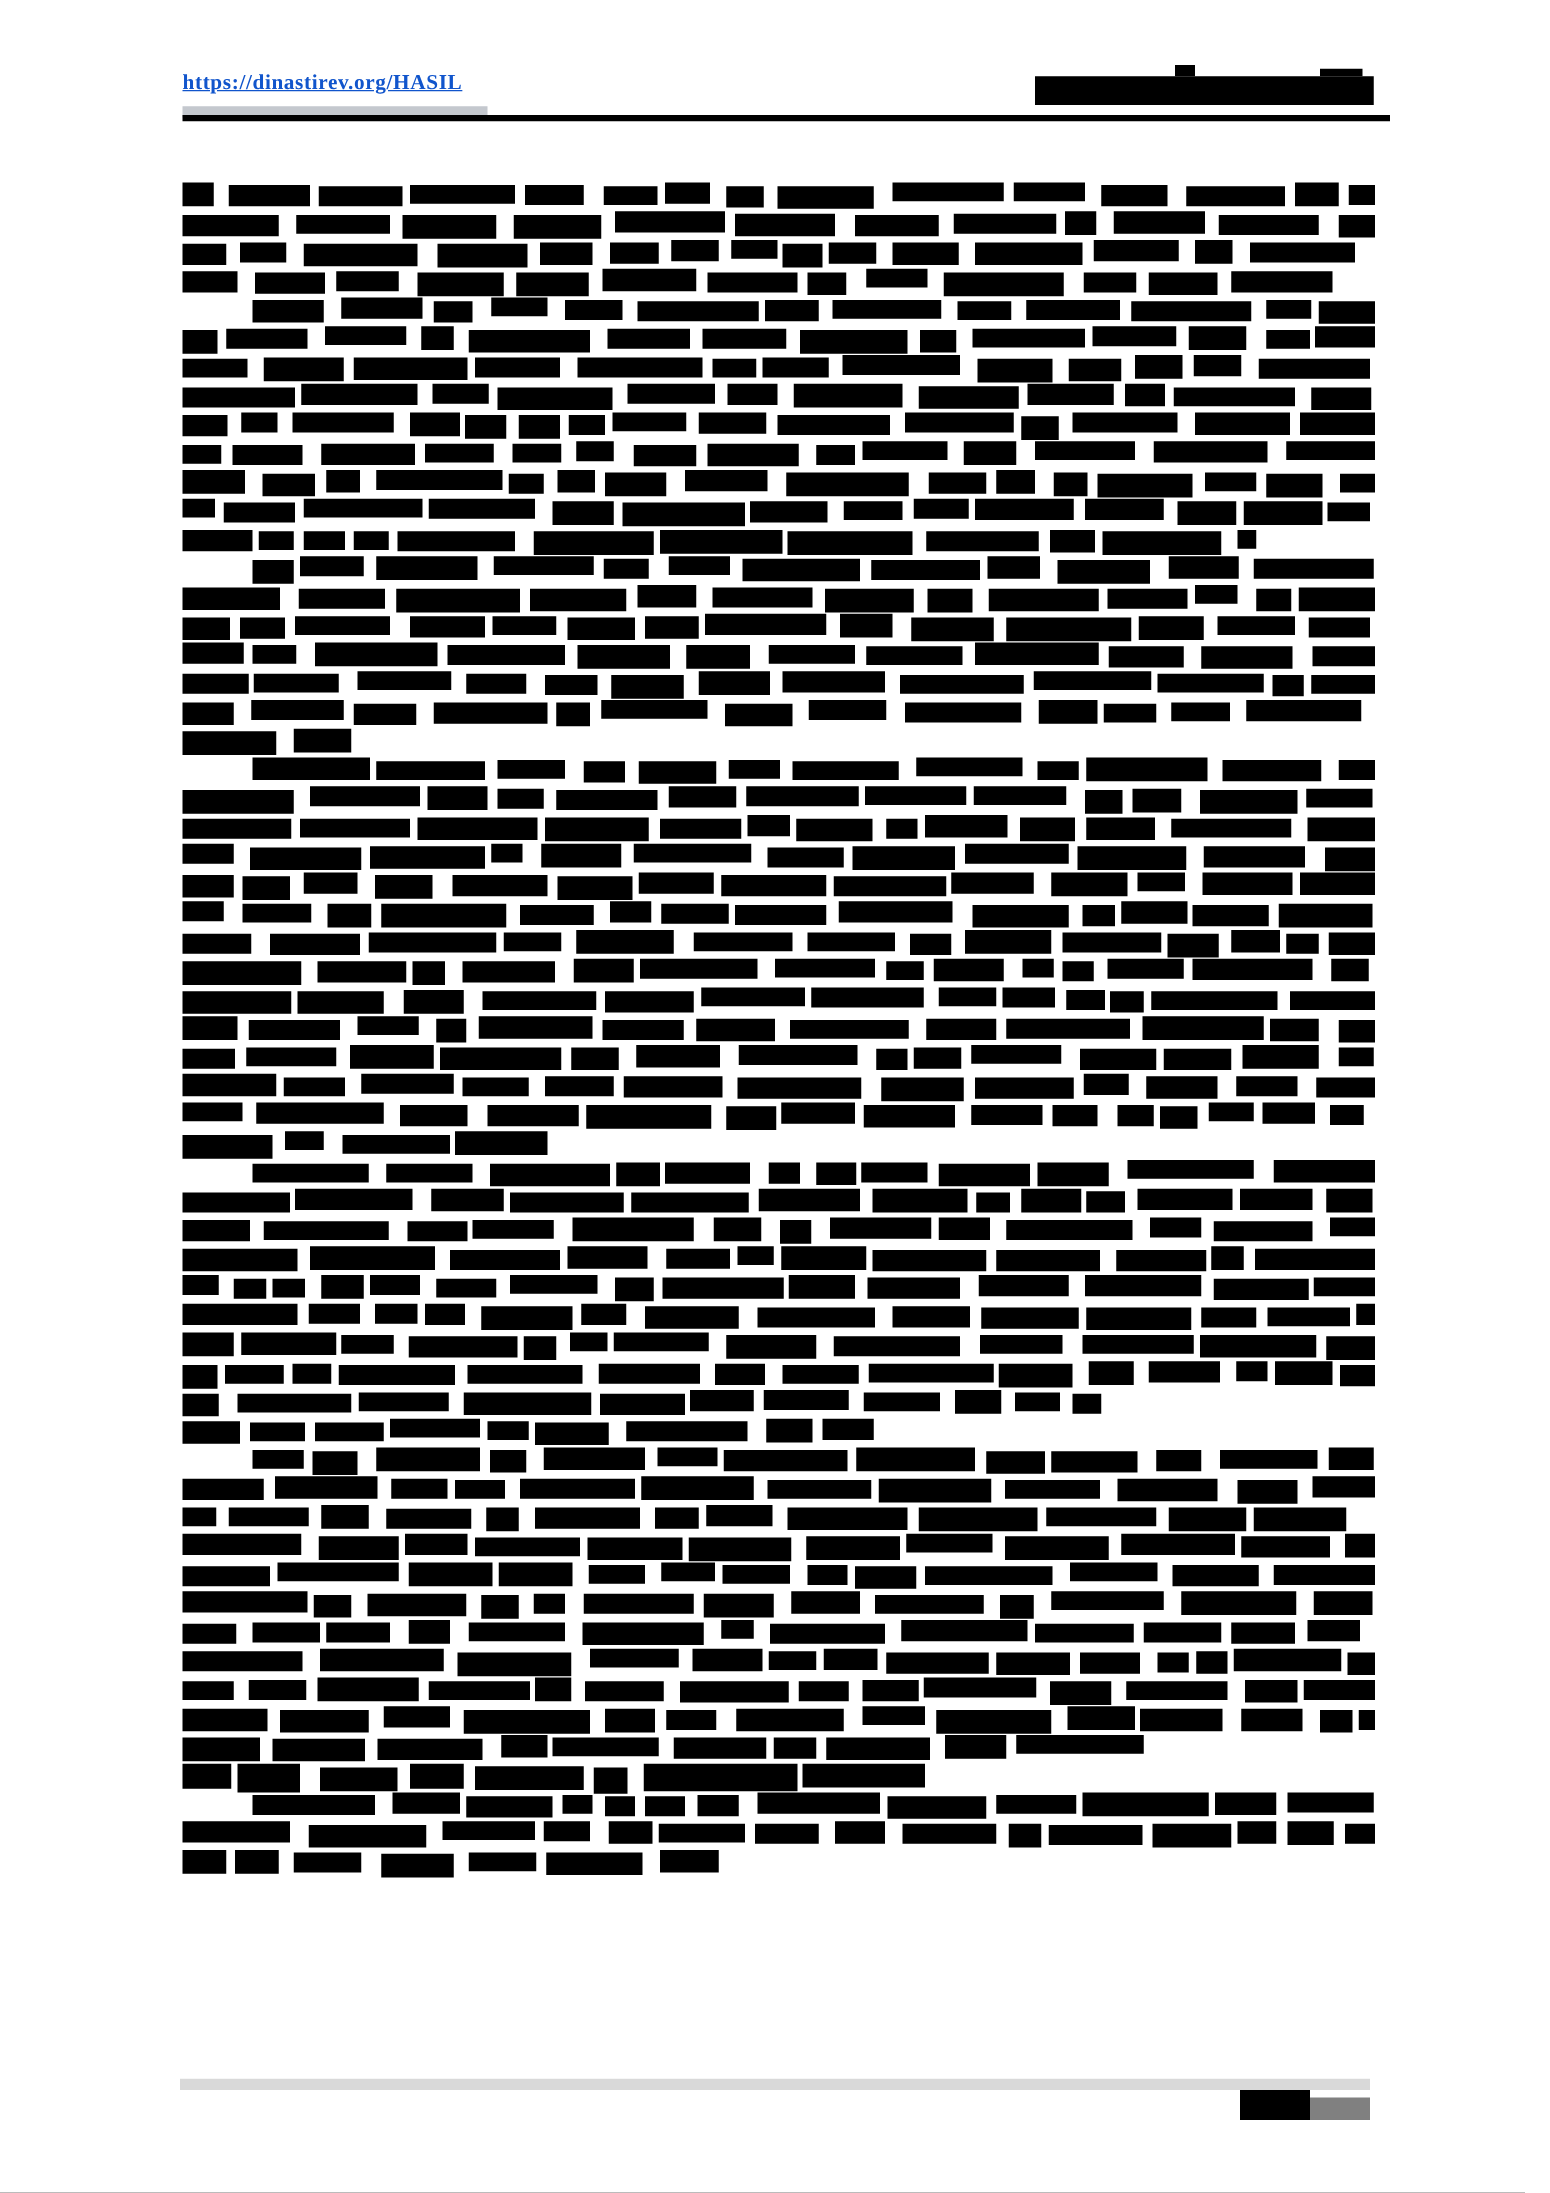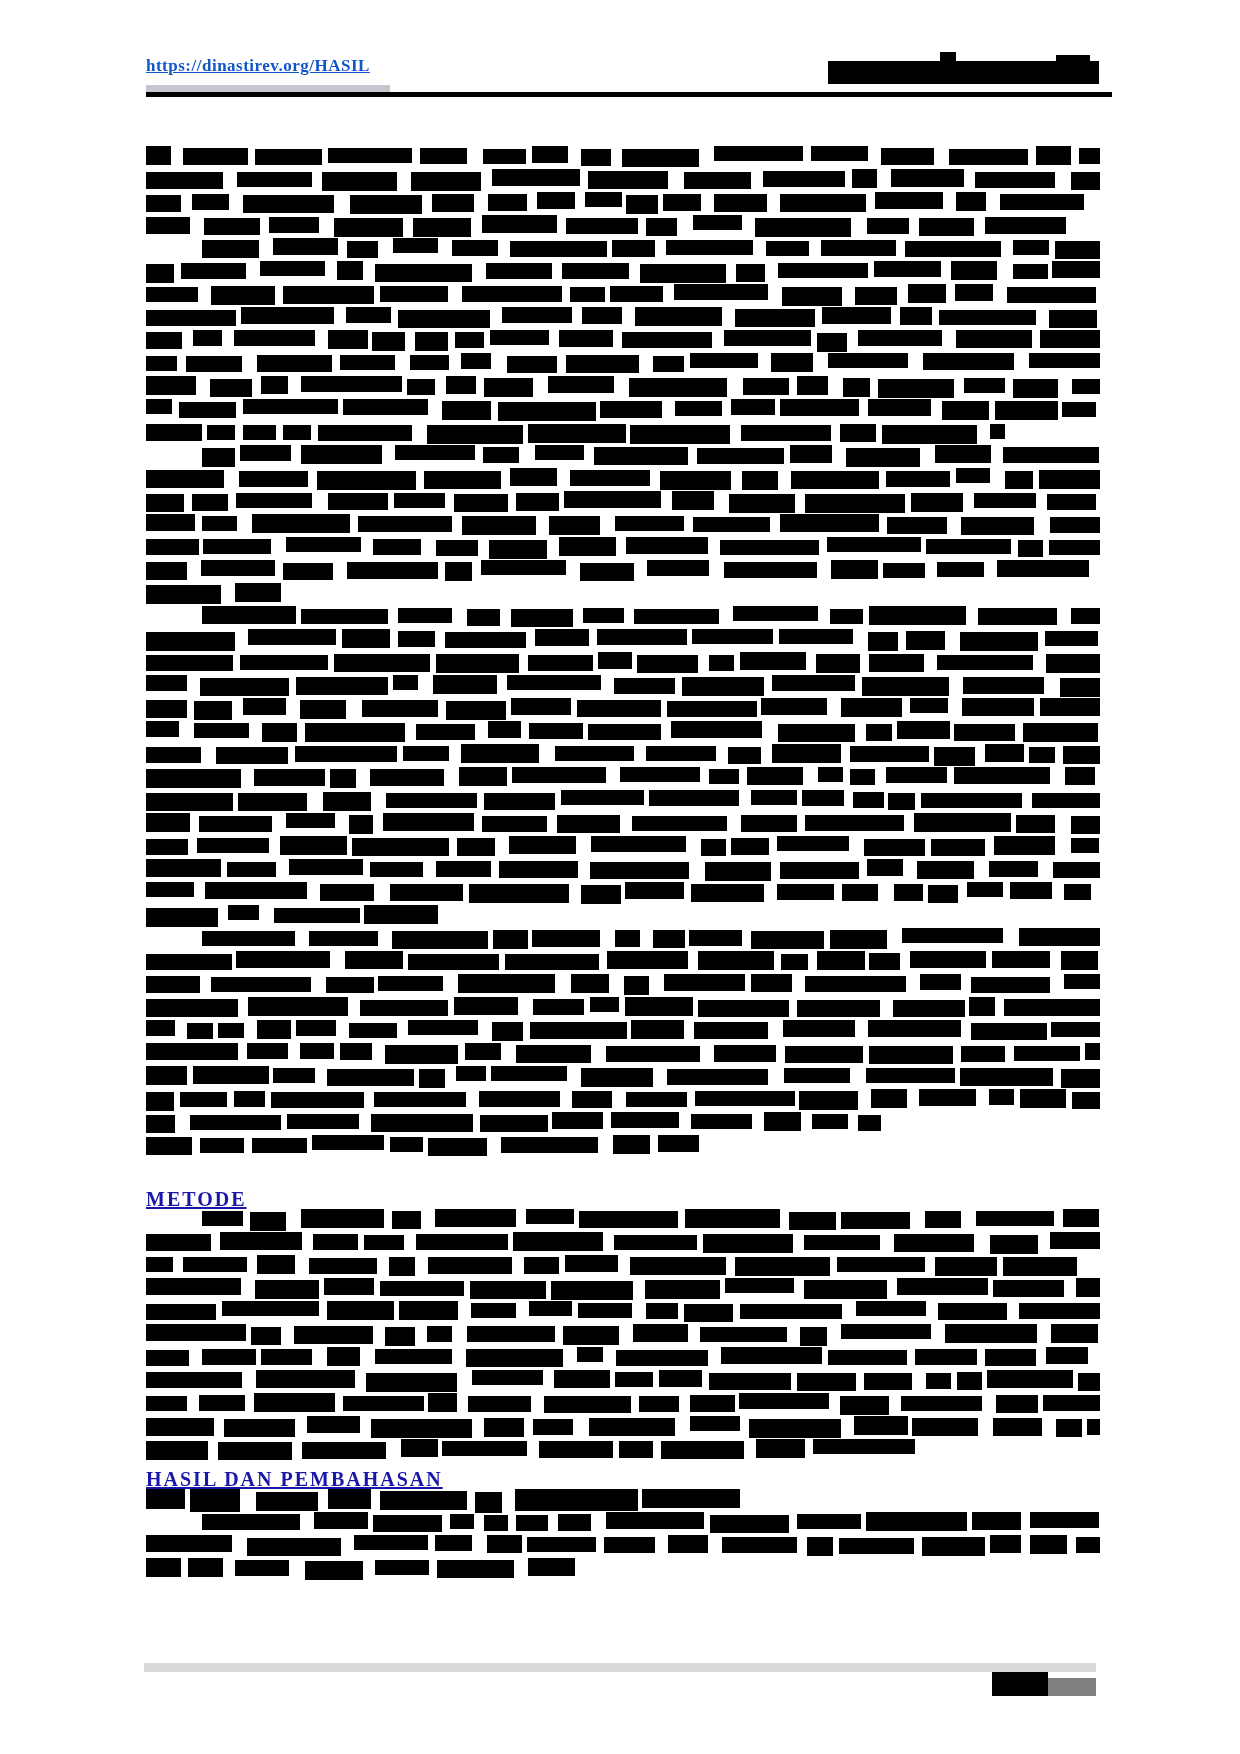--- a/index.html
+++ b/index.html
@@ -709,21 +709,20 @@
         <span class="seg" style="left: 0px; top: 0px; width: 46px; height: 18px;"></span>
         <span class="seg" style="left: 54px; top: 1px; width: 44px; height: 15px;"></span>
         <span class="seg" style="left: 106px; top: 1px; width: 55px; height: 15px;"></span>
         <span class="seg" style="left: 166px; top: -2px; width: 72px; height: 15px;"></span>
         <span class="seg" style="left: 244px; top: 0px; width: 33px; height: 15px;"></span>
         <span class="seg" style="left: 282px; top: 1px; width: 59px; height: 18px;"></span>
         <span class="seg" style="left: 355px; top: 0px; width: 97px; height: 16px;"></span>
         <span class="seg" style="left: 467px; top: -2px; width: 37px; height: 19px;"></span>
         <span class="seg" style="left: 512px; top: -2px; width: 41px; height: 17px;"></span>
       </div>
-      <div class="heading" style="color: rgb(26, 23, 168); margin-top: 34px;">METODE</div>
       <div class="rline">
         <span class="seg" style="left: 56px; top: 0px; width: 41px; height: 15px;"></span>
         <span class="seg" style="left: 104px; top: 1px; width: 36px; height: 19px;"></span>
         <span class="seg" style="left: 155px; top: -2px; width: 83px; height: 19px;"></span>
         <span class="seg" style="left: 246px; top: 0px; width: 29px; height: 18px;"></span>
         <span class="seg" style="left: 289px; top: -2px; width: 81px; height: 18px;"></span>
         <span class="seg" style="left: 380px; top: -2px; width: 48px; height: 15px;"></span>
         <span class="seg" style="left: 433px; top: 0px; width: 99px; height: 17px;"></span>
         <span class="seg" style="left: 539px; top: -2px; width: 95px; height: 19px;"></span>
         <span class="seg" style="left: 643px; top: 1px; width: 47px; height: 18px;"></span>
@@ -873,21 +872,20 @@
         <span class="seg" style="left: 72px; top: 1px; width: 74px; height: 18px;"></span>
         <span class="seg" style="left: 156px; top: 1px; width: 84px; height: 17px;"></span>
         <span class="seg" style="left: 255px; top: -2px; width: 37px; height: 18px;"></span>
         <span class="seg" style="left: 296px; top: 0px; width: 85px; height: 15px;"></span>
         <span class="seg" style="left: 393px; top: 0px; width: 74px; height: 17px;"></span>
         <span class="seg" style="left: 473px; top: 0px; width: 34px; height: 17px;"></span>
         <span class="seg" style="left: 515px; top: 0px; width: 83px; height: 18px;"></span>
         <span class="seg" style="left: 610px; top: -2px; width: 49px; height: 19px;"></span>
         <span class="seg" style="left: 667px; top: -2px; width: 102px; height: 15px;"></span>
       </div>
-      <div class="heading" style="color: rgb(26, 23, 168); margin-top: 10px;">HASIL DAN PEMBAHASAN</div>
       <div class="rline">
         <span class="seg" style="left: 0px; top: -2px; width: 39px; height: 20px;"></span>
         <span class="seg" style="left: 44px; top: -2px; width: 50px; height: 23px;"></span>
         <span class="seg" style="left: 110px; top: 1px; width: 62px; height: 19px;"></span>
         <span class="seg" style="left: 182px; top: -2px; width: 43px; height: 20px;"></span>
         <span class="seg" style="left: 234px; top: 0px; width: 87px; height: 19px;"></span>
         <span class="seg" style="left: 329px; top: 1px; width: 27px; height: 21px;"></span>
         <span class="seg" style="left: 369px; top: -2px; width: 123px; height: 22px;"></span>
         <span class="seg" style="left: 496px; top: -2px; width: 98px; height: 19px;"></span>
       </div>

